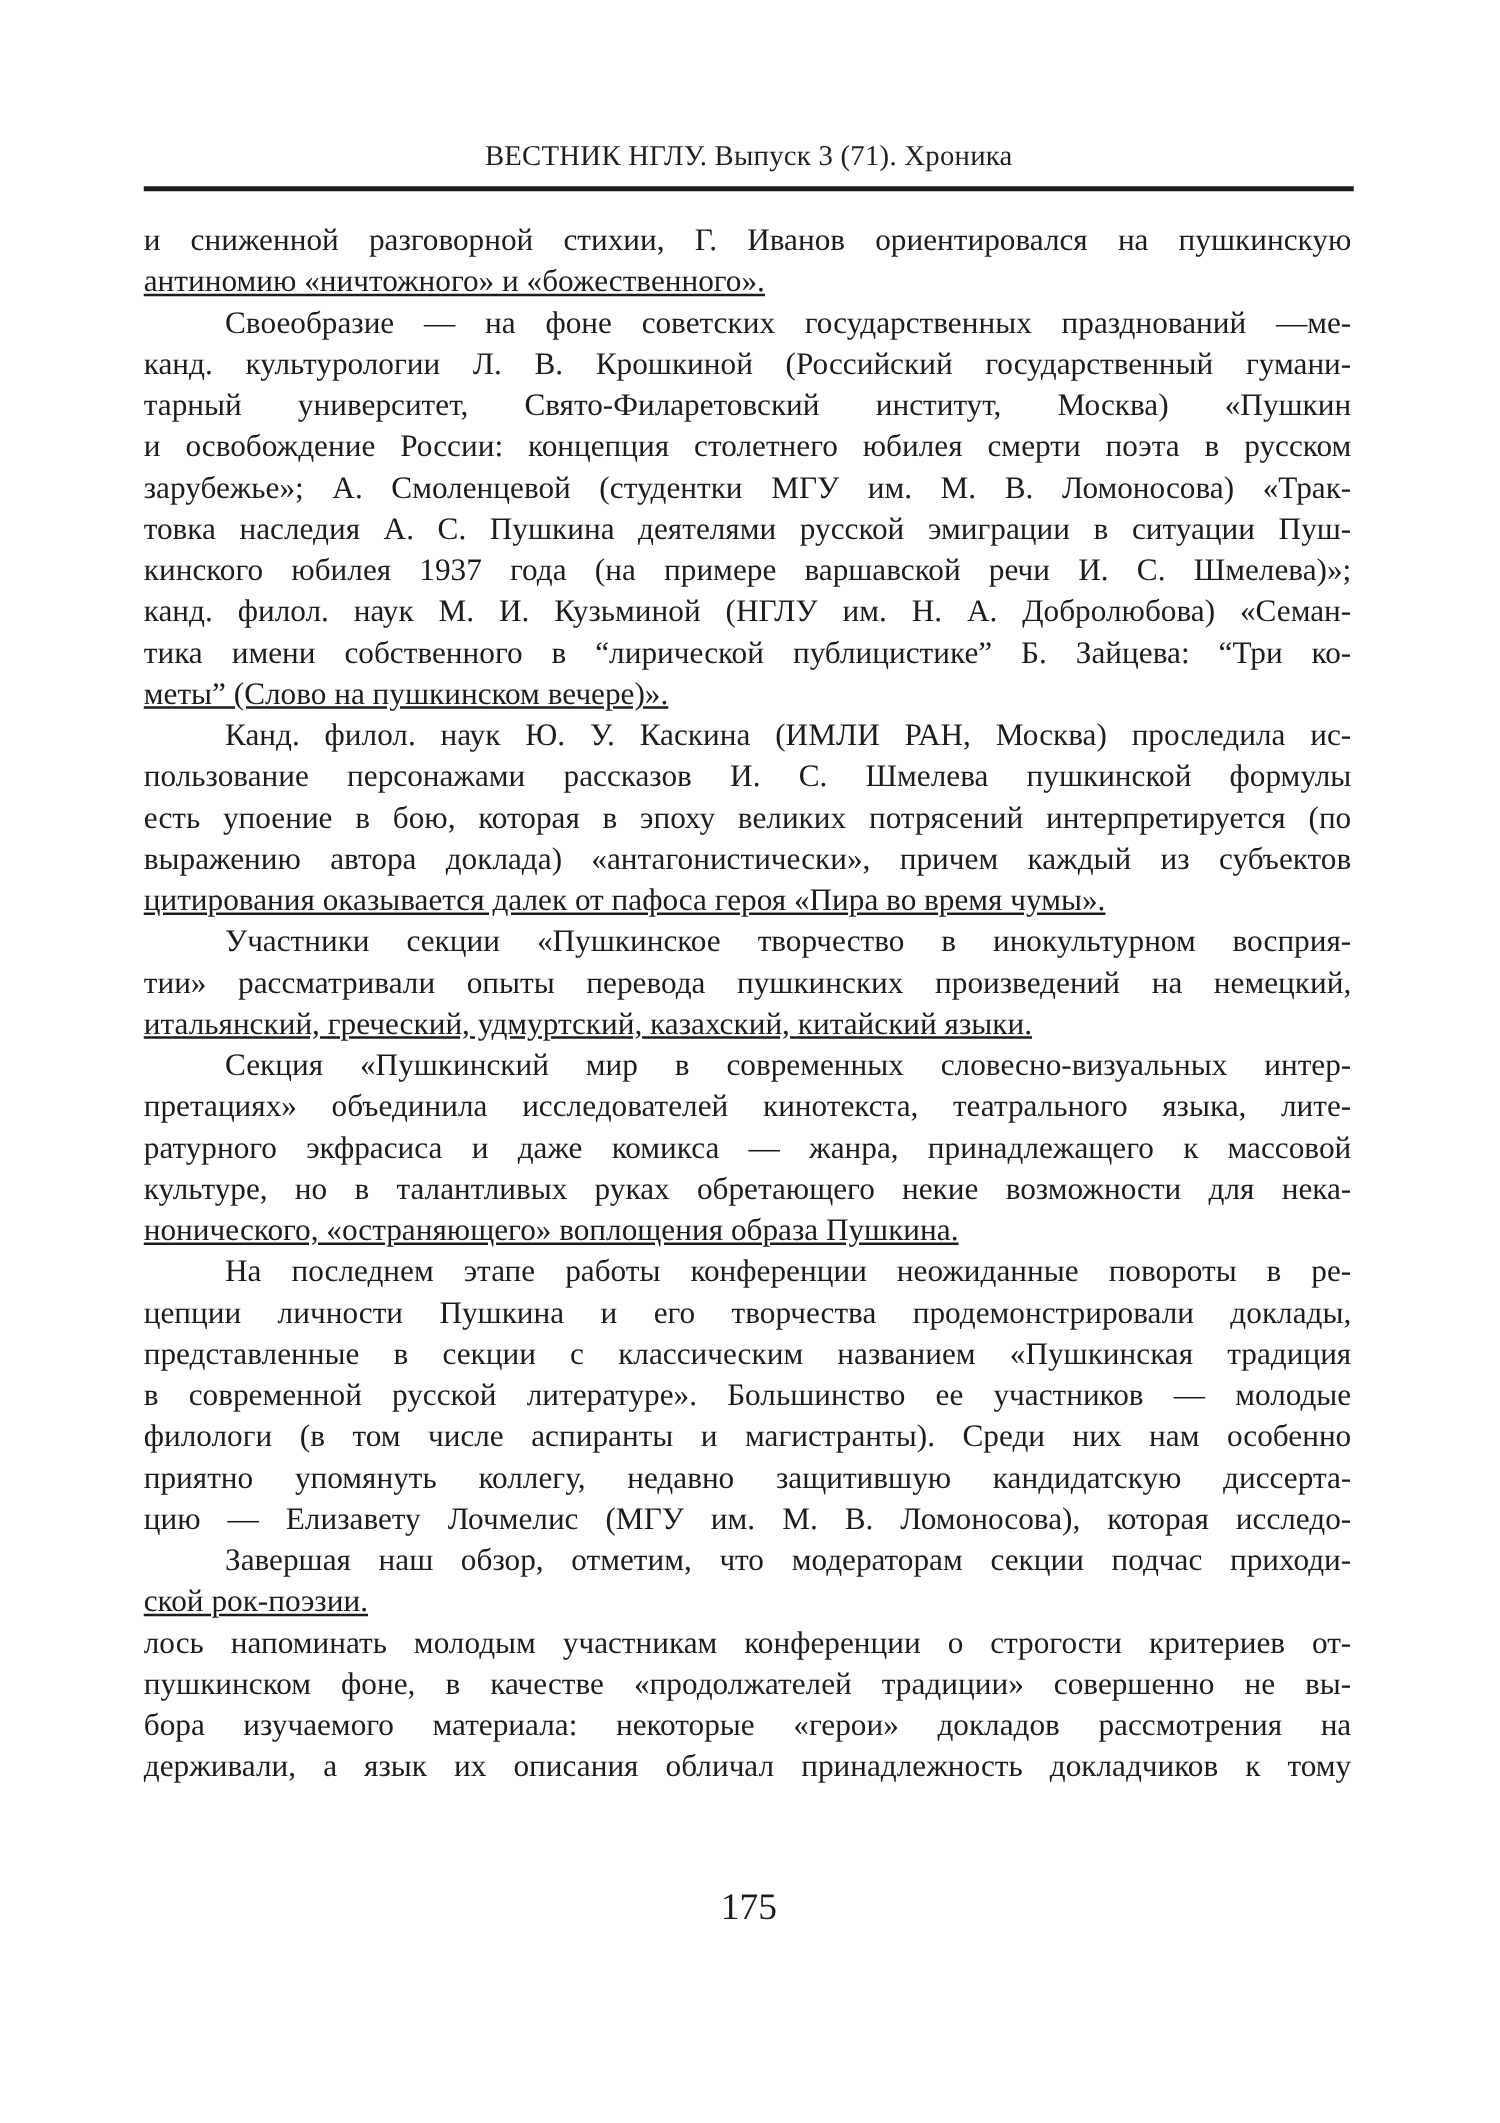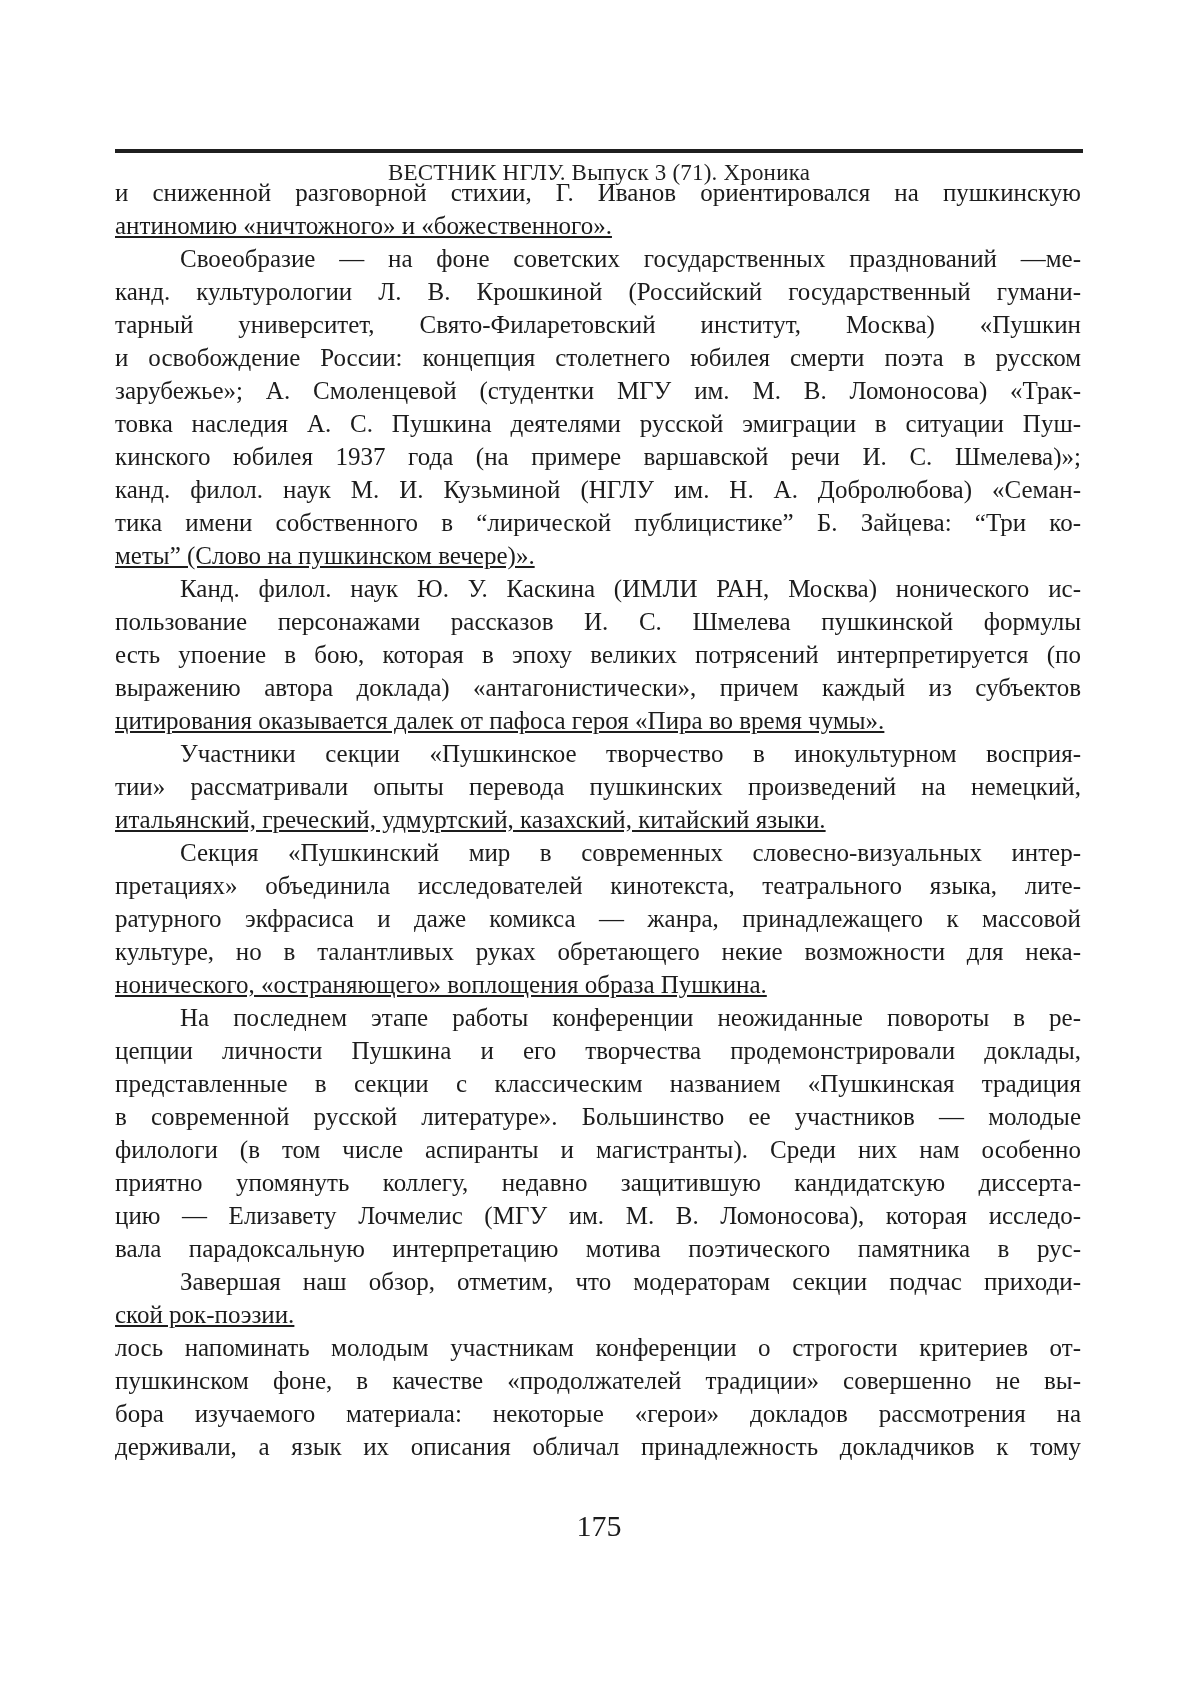--- a/index.html
+++ b/index.html
@@ -12,21 +12,20 @@
     overflow: hidden;
   }
   .page { position: absolute; inset: 0; background: #ffffff; }
 
   .running-header {
     position: absolute; top: 111px; left: 115px; width: 968px;
     text-align: center;
     font-size: 23px; line-height: 28px;
     letter-spacing: 0.2px;
     color: #1f1f1f;
-    margin-top: 48px;
   }
   .header-rule {
     position: absolute; top: 149px; left: 115px; width: 968px; height: 4px;
     background: #1f1f1f;
   }
 
   .body-text {
     position: absolute; top: 176px; left: 115px; width: 966px;
     font-size: 25px;
     color: #1c1c1c;
@@ -61,41 +60,40 @@
       <div class="line indent">Своеобразие — на фоне советских государственных празднований —ме-</div>
       <div class="line">канд. культурологии Л. В. Крошкиной (Российский государственный гумани-</div>
       <div class="line">тарный университет, Свято-Филаретовский институт, Москва) «Пушкин</div>
       <div class="line">и освобождение России: концепция столетнего юбилея смерти поэта в русском</div>
       <div class="line">зарубежье»; А. Смоленцевой (студентки МГУ им. М. В. Ломоносова) «Трак-</div>
       <div class="line">товка наследия А. С. Пушкина деятелями русской эмиграции в ситуации Пуш-</div>
       <div class="line">кинского юбилея 1937 года (на примере варшавской речи И. С. Шмелева)»;</div>
       <div class="line">канд. филол. наук М. И. Кузьминой (НГЛУ им. Н. А. Добролюбова) «Семан-</div>
       <div class="line">тика имени собственного в “лирической публицистике” Б. Зайцева: “Три ко-</div>
       <div class="line parend">меты” (Слово на пушкинском вечере)».</div>
-      <div class="line indent">Канд. филол. наук Ю. У. Каскина (ИМЛИ РАН, Москва) нонического ис-</div>
+      <div class="line indent">Канд. филол. наук Ю. У. Каскина (ИМЛИ РАН, Москва) проследила ис-</div>
       <div class="line">пользование персонажами рассказов И. С. Шмелева пушкинской формулы</div>
       <div class="line"><span class="it">есть упоение в бою</span><span>, которая в эпоху великих потрясений интерпретируется (по</span></div>
       <div class="line">выражению автора доклада) «антагонистически», причем каждый из субъектов</div>
       <div class="line parend">цитирования оказывается далек от пафоса героя «Пира во время чумы».</div>
       <div class="line indent">Участники секции «Пушкинское творчество в инокультурном восприя-</div>
       <div class="line">тии» рассматривали опыты перевода пушкинских произведений на немецкий,</div>
       <div class="line parend">итальянский, греческий, удмуртский, казахский, китайский языки.</div>
       <div class="line indent">Секция «Пушкинский мир в современных словесно-визуальных интер-</div>
       <div class="line">претациях» объединила исследователей кинотекста, театрального языка, лите-</div>
       <div class="line">ратурного экфрасиса и даже комикса — жанра, принадлежащего к массовой</div>
       <div class="line">культуре, но в талантливых руках обретающего некие возможности для нека-</div>
       <div class="line parend">нонического, «остраняющего» воплощения образа Пушкина.</div>
       <div class="line indent">На последнем этапе работы конференции неожиданные повороты в ре-</div>
       <div class="line">цепции личности Пушкина и его творчества продемонстрировали доклады,</div>
       <div class="line">представленные в секции с классическим названием «Пушкинская традиция</div>
       <div class="line">в современной русской литературе». Большинство ее участников — молодые</div>
       <div class="line">филологи (в том числе аспиранты и магистранты). Среди них нам особенно</div>
       <div class="line">приятно упомянуть коллегу, недавно защитившую кандидатскую диссерта-</div>
       <div class="line">цию — Елизавету Лочмелис (МГУ им. М. В. Ломоносова), которая исследо-</div>
-      <div class="line">вала парадоксальную интерпретацию мотива поэтического памятника в рус-</div>
       <div class="line indent">Завершая наш обзор, отметим, что модераторам секции подчас приходи-</div>
       <div class="line parend">ской рок-поэзии.</div>
       <div class="line">лось напоминать молодым участникам конференции о строгости критериев от-</div>
       <div class="line">пушкинском фоне, в качестве «продолжателей традиции» совершенно не вы-</div>
       <div class="line">бора изучаемого материала: некоторые «герои» докладов рассмотрения на</div>
       <div class="line">держивали, а язык их описания обличал принадлежность докладчиков к тому</div>
     </div>
 
   <div class="page-number">175</div>
 </div>

